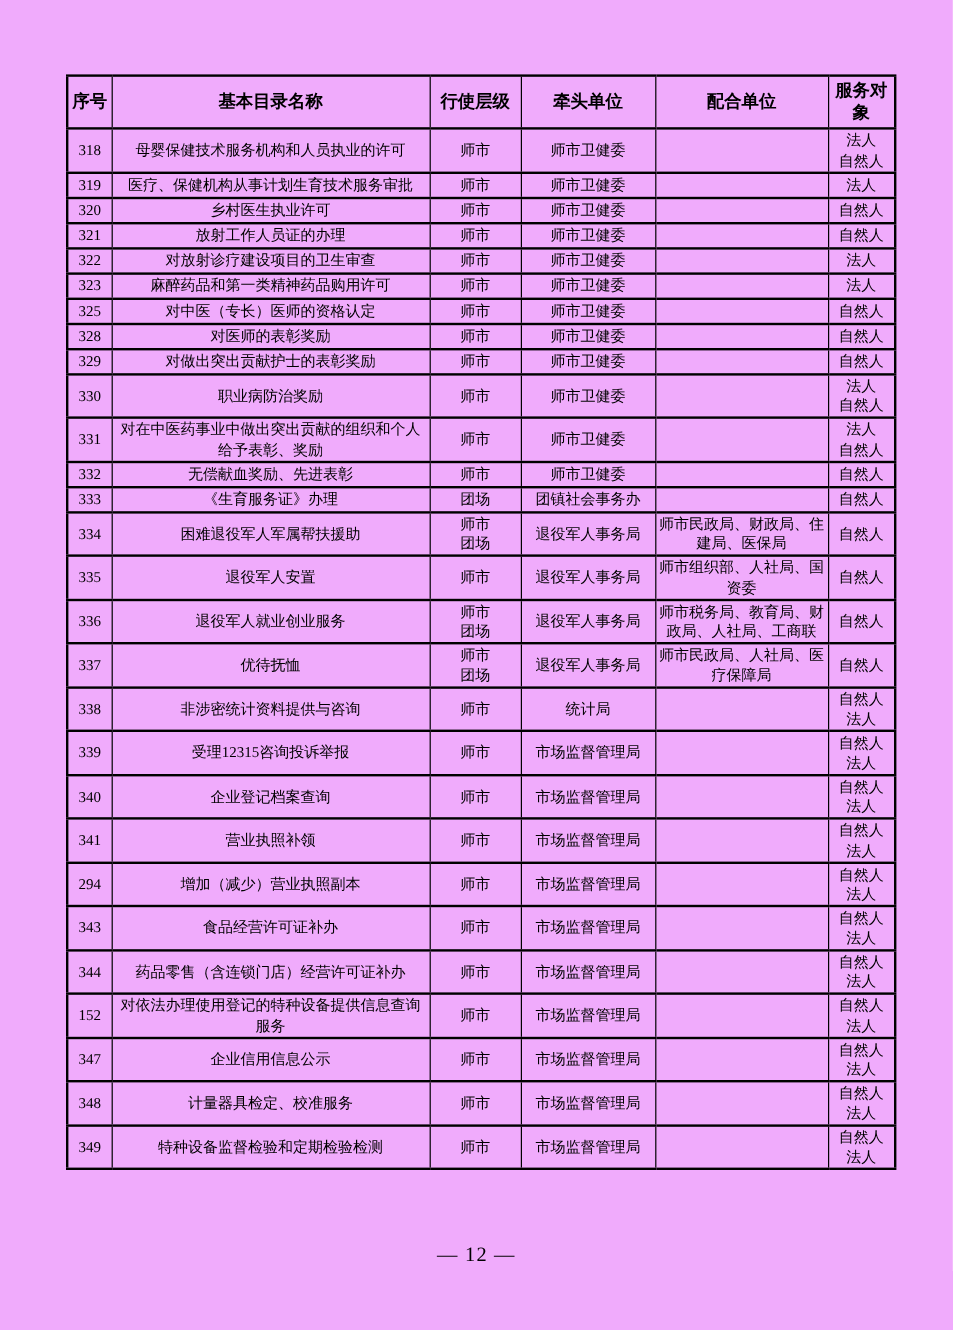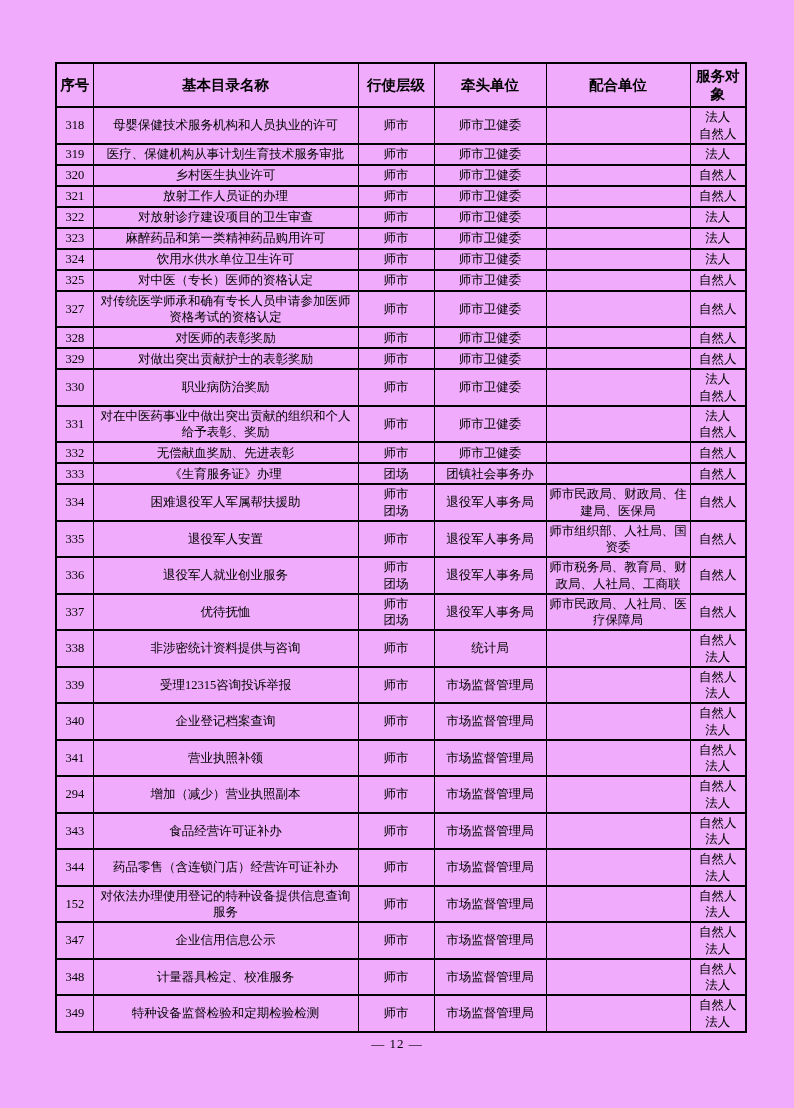--- a/index.html
+++ b/index.html
@@ -59,21 +59,21 @@
   }
   td.level, td.target {
     white-space: pre-line;
   }
   .page-num {
     position: absolute;
     left: 0;
     width: 794px;
     top: 1036px;
     text-align: center;
-    font-size: 13px;
+    font-size: 17px;
     letter-spacing: 1px;
   }
 </style>
 </head>
 <body>
 
 <div class="page">
   <div class="table-wrap">
     <table class="directory">
       <colgroup>
@@ -138,38 +138,22 @@
           </tr>
           <tr>
             <td class="no">323</td>
             <td class="name">麻醉药品和第一类精神药品购用许可</td>
             <td class="level">师市</td>
             <td class="lead">师市卫健委</td>
             <td class="coop"></td>
             <td class="target">法人</td>
           </tr>
           <tr>
-            <td class="no">324</td>
-            <td class="name">饮用水供水单位卫生许可</td>
-            <td class="level">师市</td>
-            <td class="lead">师市卫健委</td>
-            <td class="coop"></td>
-            <td class="target">法人</td>
-          </tr>
-          <tr>
             <td class="no">325</td>
             <td class="name">对中医（专长）医师的资格认定</td>
-            <td class="level">师市</td>
-            <td class="lead">师市卫健委</td>
-            <td class="coop"></td>
-            <td class="target">自然人</td>
-          </tr>
-          <tr>
-            <td class="no">327</td>
-            <td class="name">对传统医学师承和确有专长人员申请参加医师资格考试的资格认定</td>
             <td class="level">师市</td>
             <td class="lead">师市卫健委</td>
             <td class="coop"></td>
             <td class="target">自然人</td>
           </tr>
           <tr>
             <td class="no">328</td>
             <td class="name">对医师的表彰奖励</td>
             <td class="level">师市</td>
             <td class="lead">师市卫健委</td>

